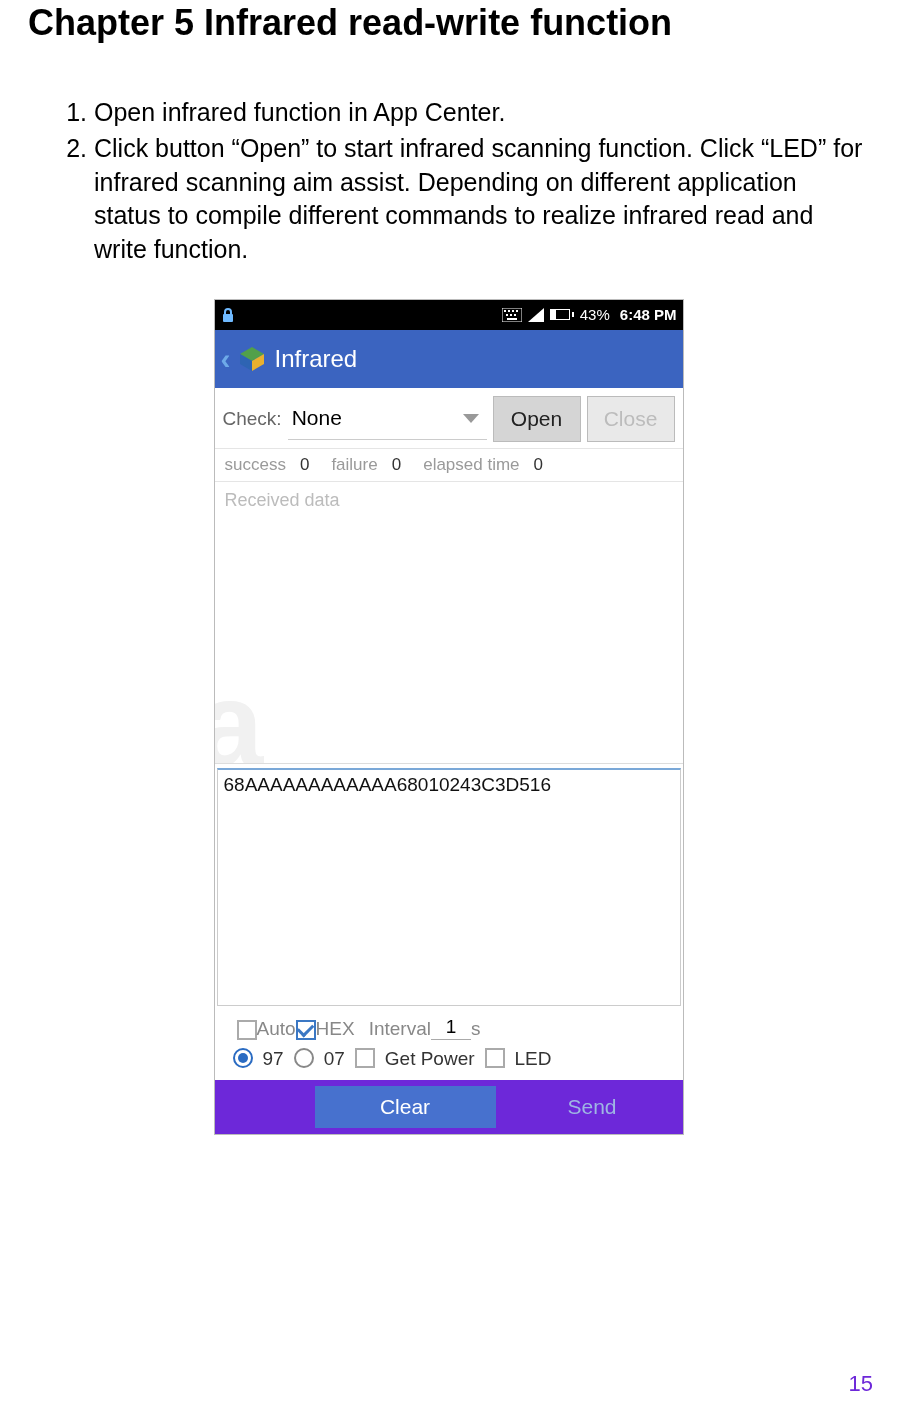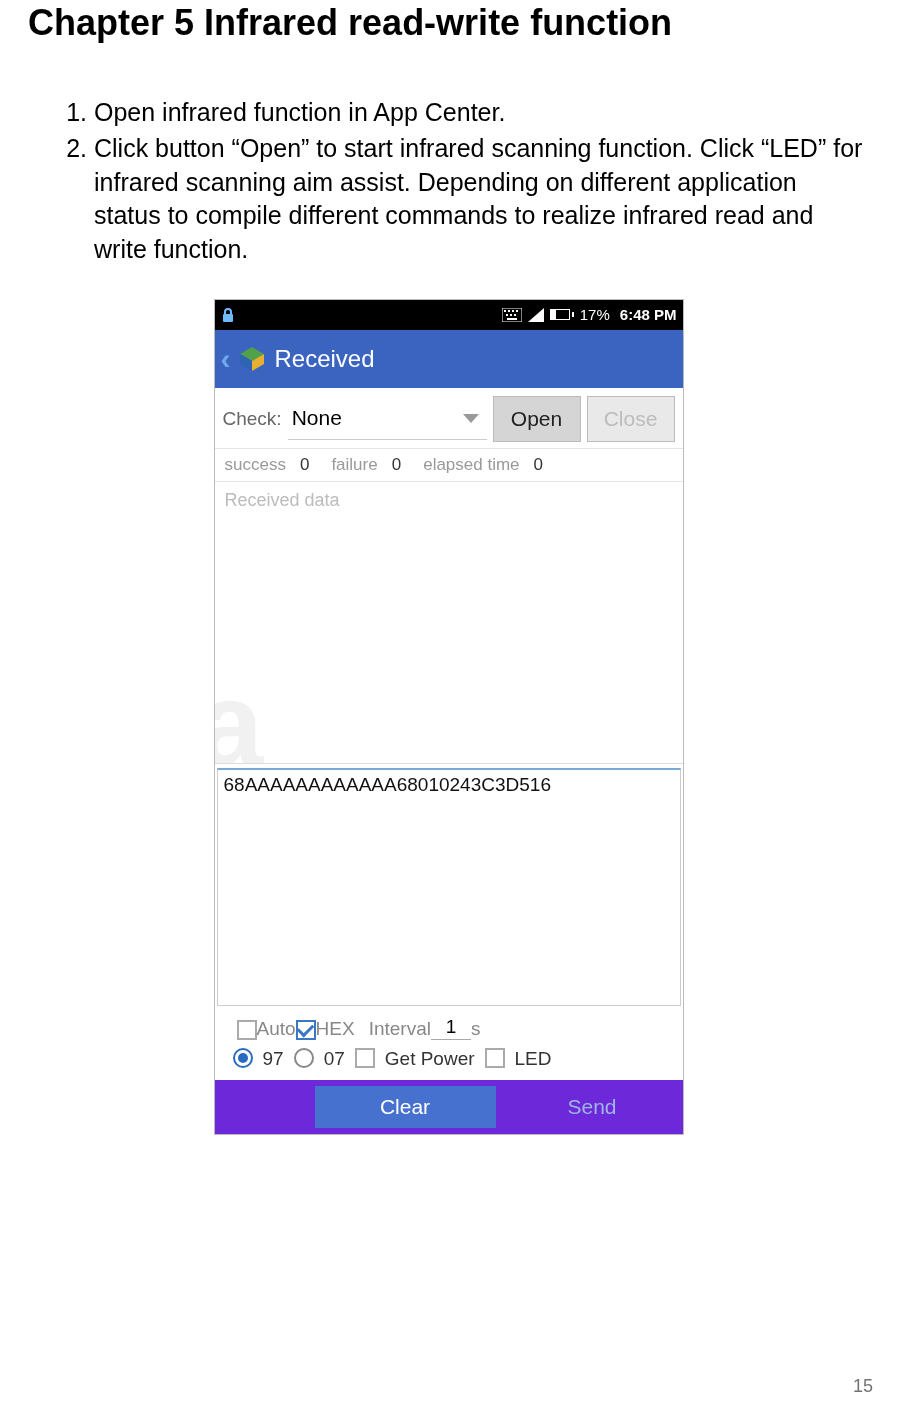--- a/index.html
+++ b/index.html
@@ -136,21 +136,21 @@
   
   .bottom-row {
     display:flex; height:54px; background:#6d28d9;
   }
   .bottom-row .bbtn {
     flex:1; display:flex; align-items:center; justify-content:center; font-size:21px;
   }
   .bbtn-clear { background:#4771ce; color:#fff; margin:6px 6px 6px 100px; }
   .bbtn-send  { color:#9fb6e3; }
   .page-num {
-    position:absolute; right:24px; bottom:18px; font-size:18px; color:#737373;
+    position:absolute; right:24px; bottom:18px; font-size:22px; color:#6d28d9;
   }
 </style>
 </head>
 <body>
 
 <h1 class="chapter-title">Chapter 5 Infrared read-write function</h1>
 
 <ol class="instructions">
   <li>Open infrared function in App Center.</li>
   <li>Click button “Open” to start infrared scanning function. Click “LED” for infrared scanning aim assist. Depending on different application status to compile different commands to realize infrared read and write function.</li>
@@ -183,34 +183,34 @@
       <svg width="16" height="14" viewBox="0 0 16 14">
           <polygon points="0,14 16,14 16,0" fill="#fff"></polygon>
         </svg>
     </span>
     <span class="battery">
       <span class="battery-body">
           <span class="battery-fill"></span>
         </span>
         <span class="battery-cap"></span>
     </span>
-    <span>17%</span>
+    <span>43%</span>
     <span style="font-weight:bold;margin-left:4px;">6:48 PM</span>
   </div>
 
   <div class="app-header">
     <span class="back-chev">‹</span>
     <span class="app-logo">
       <svg width="30" height="30" viewBox="0 0 30 30">
           <polygon points="15,3 27,10 15,17 3,10" fill="#51a04a"></polygon>
           <polygon points="3,10 15,17 15,27 3,20" fill="#2e64b3"></polygon>
           <polygon points="27,10 15,17 15,27 27,20" fill="#e8b030"></polygon>
         </svg>
     </span>
-    <span class="app-title">Received</span>
+    <span class="app-title">Infrared</span>
   </div>
 
   <div class="control-row">
     <span class="check-label">Check:</span>
     <div class="spinner">
       <span>None</span>
       <span class="tri"></span>
     </div>
     <div class="btn btn-open">Open</div>
     <div class="btn btn-close">Close</div>

